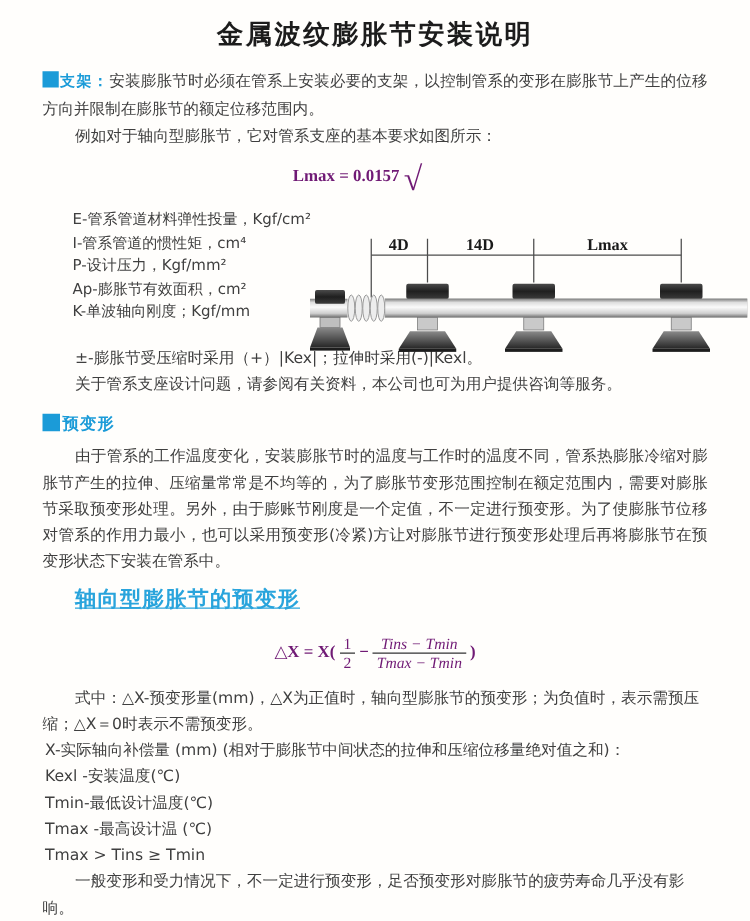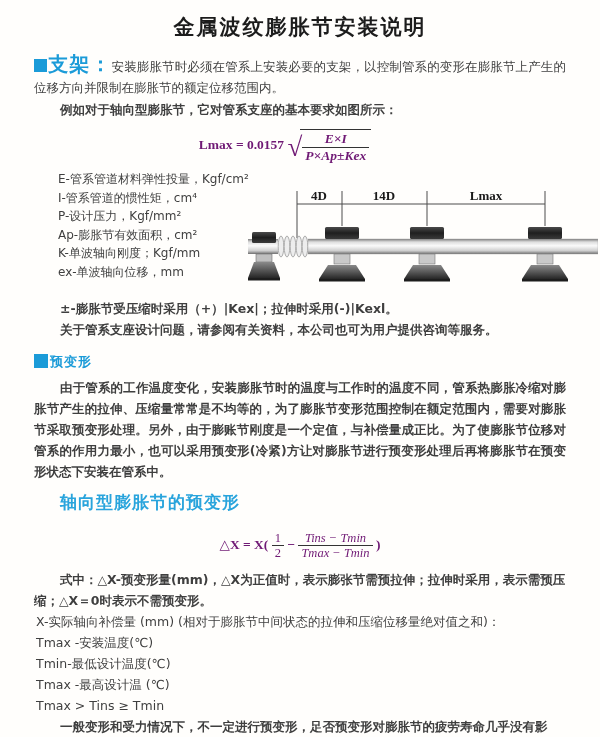--- a/index.html
+++ b/index.html
@@ -9,24 +9,24 @@
     color:#3f3f3f;
   }
   .page{position:relative;width:600px;height:523px;padding:0 34px;box-sizing:border-box;}
   .doc-title{
     margin:0;padding-top:13px;text-align:center;
     font-size:21px;font-weight:bold;color:#1c1c1c;letter-spacing:2px;
   }
   p{margin:0;}
   .body-text{font-size:12.5px;line-height:21px;color:#3f3f3f;}
   .para-support{margin-top:13px;text-align:justify;}
-  .inline-blue-label{color:#1b9bd8;font-size:20px;font-weight:bold;letter-spacing:1px;}
+  .inline-blue-label{color:#1b9bd8;font-size:12px;font-weight:bold;letter-spacing:1px;}
   .sq{display:inline-block;width:13px;height:13px;background:#1b9bd8;vertical-align:-1px;margin-right:1px;}
   .sq-small{width:14px;height:14px;vertical-align:-2px;margin-right:2px;}
-  .indent{ text-indent:26px;font-weight:bold;}
+  .indent{ text-indent:26px;}
   .para-example{margin-top:1px;}
   .formula{
     font-family:"Liberation Serif","DejaVu Serif",serif;
     color:#701a75;text-align:center;
   }
   .formula-1{margin:9px 0 7px -30px;font-size:13.5px;font-weight:bold;}
   .sqrt-sym{font-size:27px;font-weight:bold;vertical-align:-7px;letter-spacing:-2px;}
   .radicand{display:inline-block;border-top:1.5px solid #333;padding:1px 2px 0 2px;vertical-align:middle;}
   .frac{display:inline-flex;flex-direction:column;text-align:center;vertical-align:middle;line-height:1.15;font-style:italic;}
   .frac .num{border-bottom:1px solid #333;padding:0 3px;}
@@ -34,21 +34,21 @@
   .frac-upright{font-style:normal;}
   .defs{font-size:12px;line-height:18.6px;margin-top:5px;}
   .defs .def-line{white-space:nowrap;}
   .defs .ind{margin-left:24px;}
   .note-line{margin-top:16px;}
   .section-header{
     margin:13px 0 0 0;color:#1b9bd8;font-size:13px;font-weight:bold;letter-spacing:1px;
   }
   .para-predeform{margin-top:6px;text-align:justify;}
   .sub-heading{
-    color:#29a4dc;font-size:17px;font-weight:bold;letter-spacing:1px;margin-top:9px;
+    color:#29a4dc;font-size:17px;font-weight:bold;letter-spacing:1px;margin-top:9px;text-decoration:underline;
   }
   .sub-heading.axial{margin-left:26px;}
   .formula-2{margin:11px 0 9px 0;font-size:13.5px;font-weight:bold;}
   .formula-2 .frac, .formula-3 .frac{font-size:12.5px;font-weight:normal;}
   .detail-line{margin-left:2px;}
   .diagram{position:absolute;left:248px;top:186px;width:350px;height:105px;}
   .dim-label{font-family:"Liberation Serif","DejaVu Serif",serif;font-size:13px;font-weight:bold;fill:#1a1a1a;}
 </style>
 </head>
 <body>
@@ -56,33 +56,29 @@
 <div class="page">
 
   <h1 class="doc-title">金属波纹膨胀节安装说明</h1>
 
   <p class="body-text para-support"><span class="sq"></span><span class="inline-blue-label">支架：</span><span>安装膨胀节时必须在管系上安装必要的支架，以控制管系的变形在膨胀节上产生的位移方向并限制在膨胀节的额定位移范围内。</span></p>
 
   <p class="body-text para-example indent">例如对于轴向型膨胀节，它对管系支座的基本要求如图所示：</p>
 
   <div class="formula formula-1">
     <span>Lmax = 0.0157</span>
-    <span class="sqrt-sym">√</span><span class="radicand"><span class="frac">
-          <span class="num">E×I</span>
-          <span class="den">P×Ap±Kex</span>
-        </span></span>
+    <span class="sqrt-sym">√</span>
   </div>
 
   <div class="defs">
     <p class="def-line ind">E-管系管道材料弹性投量，Kgf/cm²</p>
     <p class="def-line ind">I-管系管道的惯性矩，cm⁴</p>
     <p class="def-line ind">P-设计压力，Kgf/mm²</p>
     <p class="def-line ind">Ap-膨胀节有效面积，cm²</p>
     <p class="def-line ind">K-单波轴向刚度；Kgf/mm</p>
-    <p class="def-line ind">ex-单波轴向位移，mm</p>
   </div>
 
   <p class="body-text note-line indent">±-膨胀节受压缩时采用（+）|Kex|；拉伸时采用(-)|Kexl。</p>
   <p class="body-text indent">关于管系支座设计问题，请参阅有关资料，本公司也可为用户提供咨询等服务。</p>
 
   <svg class="diagram" viewBox="0 0 350 105" xmlns="http://www.w3.org/2000/svg">
     <defs>
       <linearGradient id="pipeG" x1="0" y1="0" x2="0" y2="1">
         <stop offset="0" stop-color="#7e7e7e"></stop>
           <stop offset="0.2" stop-color="#dedede"></stop>
@@ -144,39 +140,39 @@
     <g>
       <rect x="280" y="41" width="34" height="12" rx="1.5" fill="url(#clampG)"></rect>
       <rect x="289" y="68" width="16" height="10" fill="#c9c9c9" stroke="#777777" stroke-width="0.6"></rect>
       <polygon points="274,93 320,93 311,79 283,79" fill="url(#footG)"></polygon>
       <rect x="274" y="93" width="46" height="2.5" fill="#1d1d1d"></rect>
     </g>
   </svg>
 
   <h2 class="section-header"><span class="sq sq-small"></span><span>预变形</span></h2>
 
-  <p class="body-text para-predeform indent">由于管系的工作温度变化，安装膨胀节时的温度与工作时的温度不同，管系热膨胀冷缩对膨胀节产生的拉伸、压缩量常常是不均等的，为了膨胀节变形范围控制在额定范围内，需要对膨胀节采取预变形处理。另外，由于膨账节刚度是一个定值，与补偿量成正比。为了使膨胀节位移对管系的作用力最小，也可以采用预变形(冷紧)方让对膨胀节进行预变形处理后再将膨胀节在预变形状态下安装在管系中。</p>
+  <p class="body-text para-predeform indent">由于管系的工作温度变化，安装膨胀节时的温度与工作时的温度不同，管系热膨胀冷缩对膨胀节产生的拉伸、压缩量常常是不均等的，为了膨胀节变形范围控制在额定范围内，需要对膨胀节采取预变形处理。另外，由于膨账节刚度是一个定值，不一定进行预变形。为了使膨胀节位移对管系的作用力最小，也可以采用预变形(冷紧)方让对膨胀节进行预变形处理后再将膨胀节在预变形状态下安装在管系中。</p>
 
   <h3 class="sub-heading axial">轴向型膨胀节的预变形</h3>
 
   <div class="formula formula-2">
     <span>△X = X(</span>
     <span class="frac frac-upright">
         <span class="num">1</span>
         <span class="den">2</span>
       </span>
     <span>−</span>
     <span class="frac">
         <span class="num">Tins − Tmin</span>
         <span class="den">Tmax − Tmin</span>
       </span>
     <span>)</span>
   </div>
 
-  <p class="body-text indent">式中：△X-预变形量(mm)，△X为正值时，表示膨张节需预拉伸；拉伸时采用，表示需预压缩；△X＝0时表示不需预变形。</p>
+  <p class="body-text indent">式中：△X-预变形量(mm)，△X为正值时，轴向型膨胀节的预变形；为负值时，表示需预压缩；△X＝0时表示不需预变形。</p>
   <p class="body-text detail-line">X-实际轴向补偿量 (mm) (相对于膨胀节中间状态的拉伸和压缩位移量绝对值之和)：</p>
-  <p class="body-text detail-line">Tmax -安装温度(℃)</p>
+  <p class="body-text detail-line">Kexl -安装温度(℃)</p>
   <p class="body-text detail-line">Tmin-最低设计温度(℃)</p>
   <p class="body-text detail-line">Tmax -最高设计温 (℃)</p>
   <p class="body-text detail-line">Tmax &gt; Tins ≥ Tmin</p>
   <p class="body-text indent">一般变形和受力情况下，不一定进行预变形，足否预变形对膨胀节的疲劳寿命几乎没有影响。</p>
 
 </div>
 
 </body></html>

